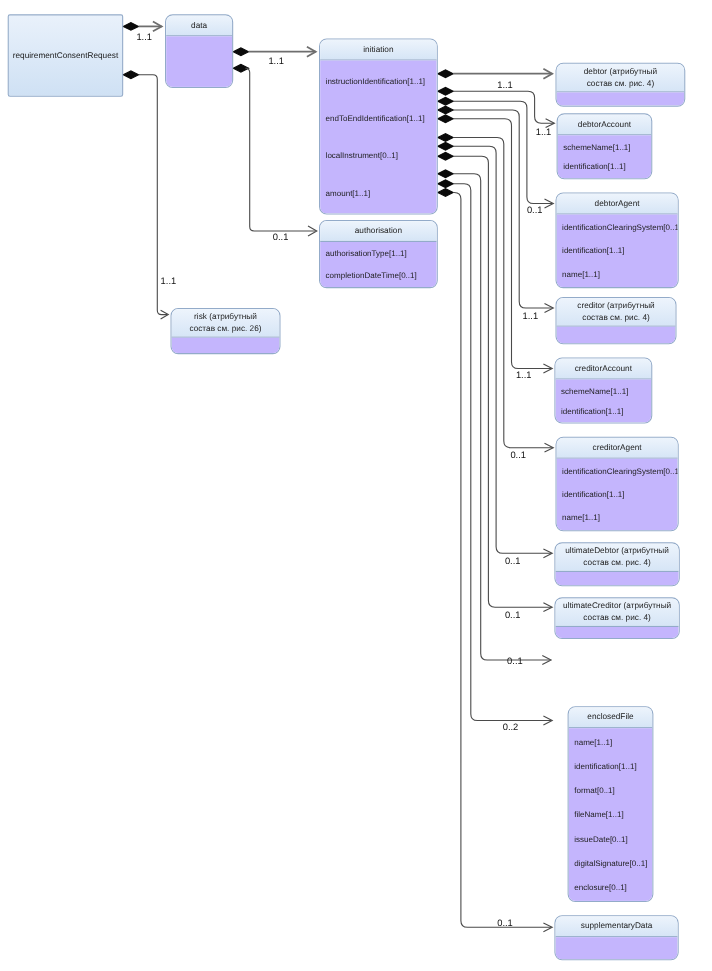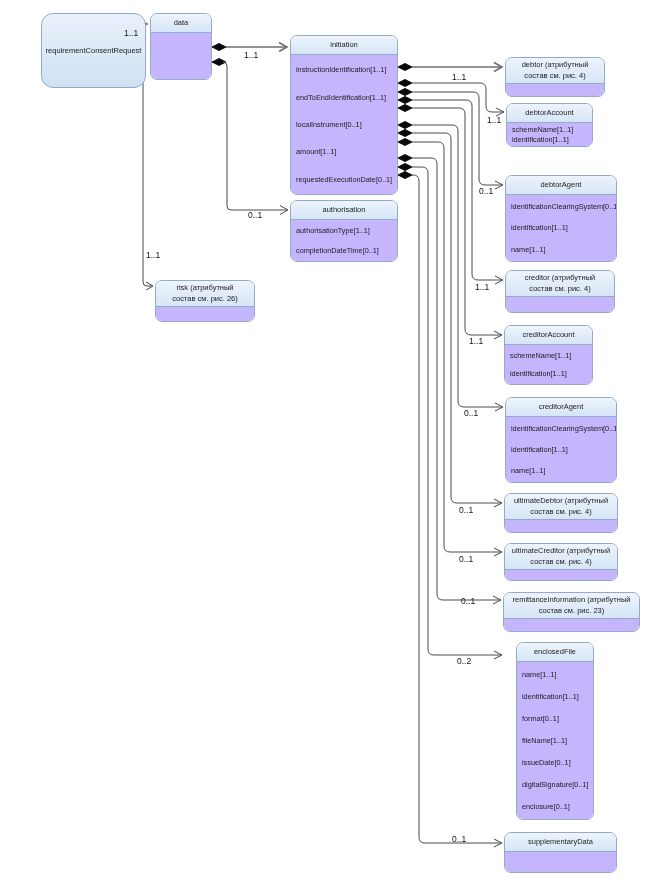--- a/index.html
+++ b/index.html
@@ -18,21 +18,21 @@
     display:flex;flex-direction:column;align-items:center;justify-content:center;
     text-align:center;font-size:7.5px;line-height:1.4;padding:2px 1px;min-height:14px;
   }
   .box-body{flex:1;display:flex;flex-direction:column;background:#c4b5fd;padding:1px 0;}
   .field{
     flex:1;display:flex;align-items:center;padding-left:5px;
     font-size:7.3px;white-space:nowrap;
   }
   .box.solid{
     background:linear-gradient(#e9f1fb,#cfe1f4);
-    border-radius:12px;align-items:center;justify-content:center;margin-left:34px;
+    border-radius:2px;align-items:center;justify-content:center;
   }
   .solid-title{font-size:7.5px;text-align:center;}
   .mlabel{position:absolute;font-size:8.5px;color:#101010;white-space:nowrap;margin-top:20px;}
   .wire{stroke:#4a4a4a;stroke-width:1;fill:none;}
   .wire.thick{stroke:#6e6e6e;stroke-width:1.6;}
   .diamond{fill:#0a0a0a;stroke:#0a0a0a;}
   .arrow{stroke:#4a4a4a;stroke-width:1;fill:none;}
   .arrow.thick{stroke:#6e6e6e;stroke-width:1.6;}
 </style>
 </head>
@@ -142,49 +142,48 @@
     <div class="box-body"></div>
   </div>
 
   <div class="box" style="left:290px;top:35px;width:108px;height:160px">
     <div class="box-header">initiation</div>
     <div class="box-body">
       <div class="field">instructionIdentification[1..1]</div>
       <div class="field">endToEndIdentification[1..1]</div>
       <div class="field">localInstrument[0..1]</div>
       <div class="field">amount[1..1]</div>
-      <div class="field">requestedExecutionDate[0..1]</div>
     </div>
   </div>
 
   <div class="box" style="left:290px;top:200px;width:108px;height:62px">
     <div class="box-header">authorisation</div>
     <div class="box-body">
       <div class="field">authorisationType[1..1]</div>
       <div class="field">completionDateTime[0..1]</div>
     </div>
   </div>
 
   <div class="box" style="left:155px;top:280px;width:100px;height:42px">
     <div class="box-header">
       <div>risk (атрибутный</div>
       <div>состав см. рис. 26)</div>
     </div>
     <div class="box-body"></div>
   </div>
 
-  <div class="box" style="left:505px;top:57px;width:100px;height:40px">
+  <div class="box" style="left:505px;top:57px;width:118px;height:40px">
     <div class="box-header">
       <div>debtor (атрибутный</div>
       <div>состав см. рис. 4)</div>
     </div>
     <div class="box-body"></div>
   </div>
 
-  <div class="box" style="left:506px;top:103px;width:87px;height:44px">
+  <div class="box" style="left:506px;top:103px;width:87px;height:60px">
     <div class="box-header">debtorAccount</div>
     <div class="box-body">
       <div class="field">schemeName[1..1]</div>
       <div class="field">identification[1..1]</div>
     </div>
   </div>
 
   <div class="box" style="left:505px;top:175px;width:112px;height:87px">
     <div class="box-header">debtorAgent</div>
     <div class="box-body">
@@ -228,27 +227,20 @@
   </div>
 
   <div class="box" style="left:504px;top:543px;width:114px;height:38px">
     <div class="box-header">
       <div>ultimateCreditor (атрибутный</div>
       <div>состав см. рис. 4)</div>
     </div>
     <div class="box-body"></div>
   </div>
 
-  <div class="box" style="left:503px;top:592px;width:137px;height:40px">
-    <div class="box-header">
-      <div>remittanceInformation (атрибутный</div>
-      <div>состав см. рис. 23)</div>
-    </div>
-    <div class="box-body"></div>
-  </div>
 
   <div class="box" style="left:516px;top:642px;width:78px;height:178px">
     <div class="box-header">enclosedFile</div>
     <div class="box-body">
       <div class="field">name[1..1]</div>
       <div class="field">identification[1..1]</div>
       <div class="field">format[0..1]</div>
       <div class="field">fileName[1..1]</div>
       <div class="field">issueDate[0..1]</div>
       <div class="field">digitalSignature[0..1]</div>

